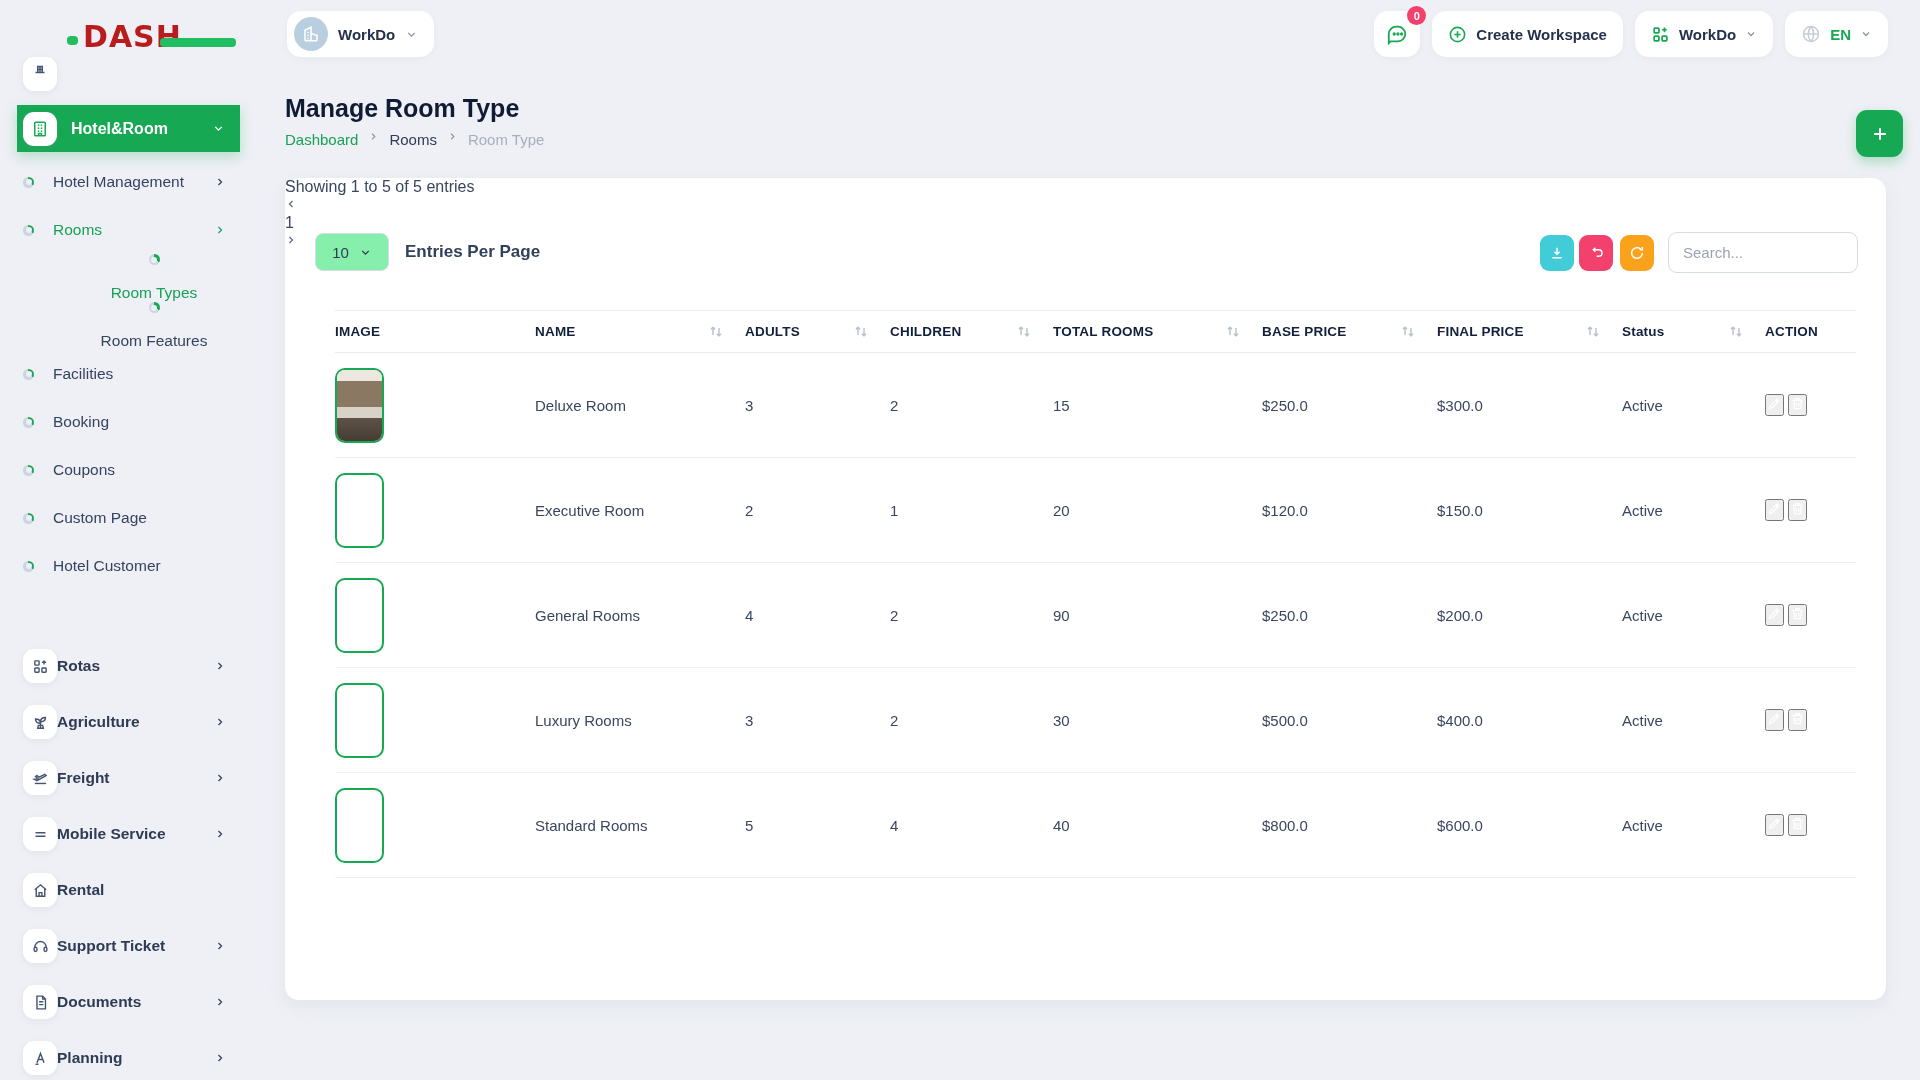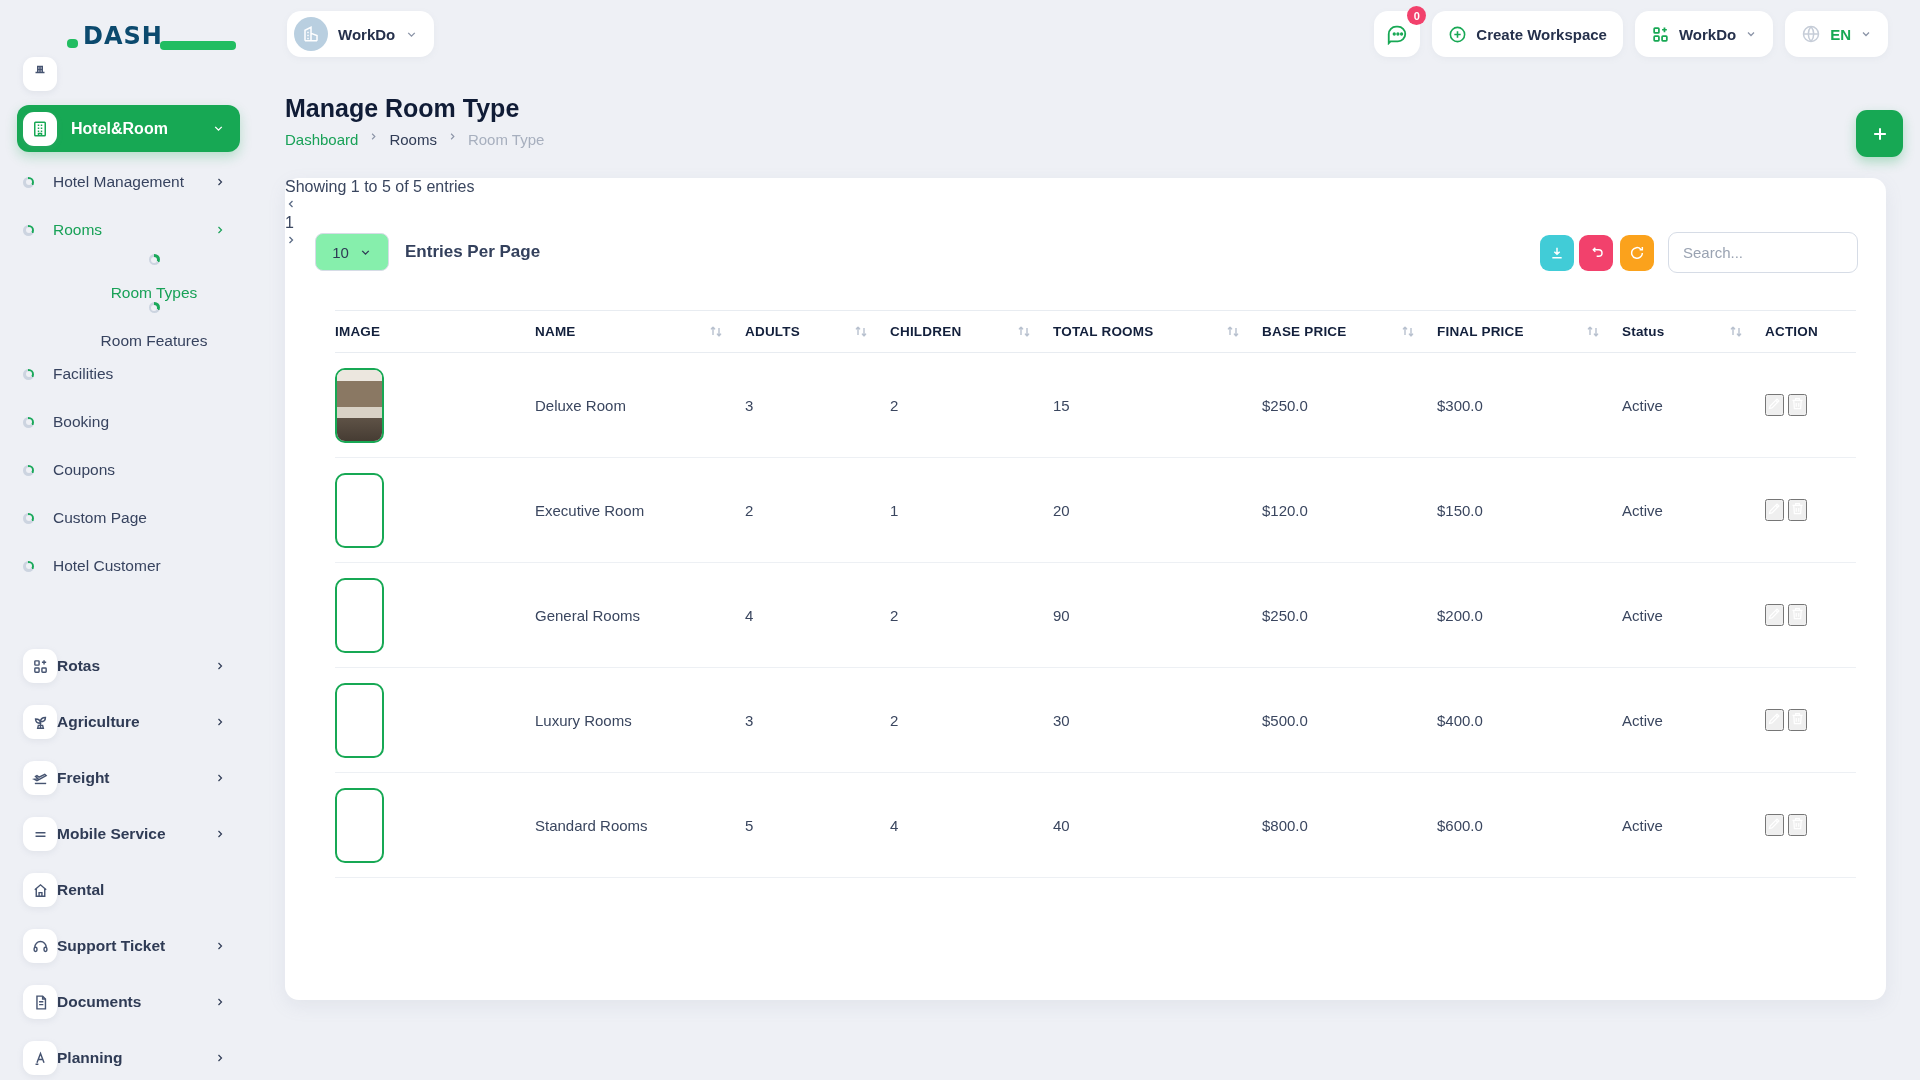--- a/index.html
+++ b/index.html
@@ -7,39 +7,39 @@
   body {
     position:relative; overflow:hidden;
     background:#eef0f5;
     font-family:"Liberation Sans","DejaVu Sans",sans-serif;
     color:#3a465f;
   }
   
   .logo { position:absolute; left:67px; top:16px; height:40px; display:flex; align-items:center; }
   .logo-inner { position:relative; padding-left:16px; }
   .logo-dot { position:absolute; left:0; top:17px; width:11px; height:9px; border-radius:4px; background:#21bd61; }
-  .logo-text { font-size:24px; font-weight:800; letter-spacing:1px; color:#0c4a6e; font-family:"DejaVu Sans",sans-serif; }
+  .logo-text { font-size:30px; font-weight:800; letter-spacing:1px; color:#b91c1c; font-family:"DejaVu Sans",sans-serif; }
   .logo-bar { position:absolute; left:93px; top:19px; width:76px; height:9px; border-radius:4px; background:#21bd61; }
 
   .pill { background:#fff; border-radius:14px; display:flex; align-items:center; box-shadow:0 2px 6px rgba(140,150,170,.08); }
   .ws-pill { position:absolute; left:287px; top:11px; height:46px; padding:0 16px 0 7px; gap:10px; cursor:pointer; }
   .ws-avatar { width:34px; height:34px; border-radius:50%; background:#b9cfe0; display:flex; align-items:center; justify-content:center; }
   .ws-label { font-size:15px; font-weight:700; color:#25304b; }
 
   .top-right { position:absolute; right:32px; top:11px; display:flex; gap:12px; height:46px; }
   .icon-card { width:46px; height:46px; border-radius:14px; position:relative; justify-content:center; cursor:pointer; }
   .badge { position:absolute; top:-5px; right:-6px; min-width:19px; height:19px; border-radius:10px; background:#f2416c; color:#fff; font-size:11px; font-weight:700; display:flex; align-items:center; justify-content:center; padding:0 5px; }
   .top-btn { padding:0 16px; gap:9px; font-size:15px; font-weight:700; color:#25304b; cursor:pointer; }
   .lang-en { color:#17a854; font-weight:700; font-size:15px; }
 
   
   .sidebar { position:absolute; left:0; top:70px; width:250px; bottom:0; }
   .icon-tile { width:34px; height:34px; border-radius:11px; background:#fff; box-shadow:0 2px 6px rgba(140,150,170,.14); display:flex; align-items:center; justify-content:center; flex:0 0 auto; }
   .partial-tile { position:absolute; left:23px; top:-13px; height:34px; overflow:hidden; }
-  .active-pill { position:absolute; left:17px; top:35px; width:223px; height:47px; background:#17a854; border-radius:12px; display:flex; align-items:center; padding-left:6px; gap:14px; cursor:pointer; box-shadow:0 5px 12px rgba(23,168,84,.25); }
+  .active-pill { position:absolute; left:17px; top:35px; width:223px; height:47px; background:#17a854; border-radius:0; display:flex; align-items:center; padding-left:6px; gap:14px; cursor:pointer; box-shadow:0 5px 12px rgba(23,168,84,.25); }
   .active-pill .label { color:#fff; font-weight:700; font-size:16px; flex:1; }
   .active-pill .chev { margin-right:15px; display:flex; }
 
   .subnav { position:absolute; left:0; top:88px; width:250px; }
   .subitem { height:48px; display:flex; align-items:center; padding-left:23px; gap:19px; cursor:pointer; font-size:15.5px; color:#37435f; position:relative; }
   .subitem.nested { padding-left:58px;flex-direction:column; }
   .subitem.green { color:#18a157; }
   .subitem .chev-r { position:absolute; right:24px; display:flex; }
   .ring { width:11px; height:11px; border-radius:50%; background:conic-gradient(#19a85a 0deg 120deg,#ccd4e0 120deg 360deg); display:flex; align-items:center; justify-content:center; flex:0 0 auto; }
   .ring i { display:block; width:6px; height:6px; border-radius:50%; background:#eef0f5; }

